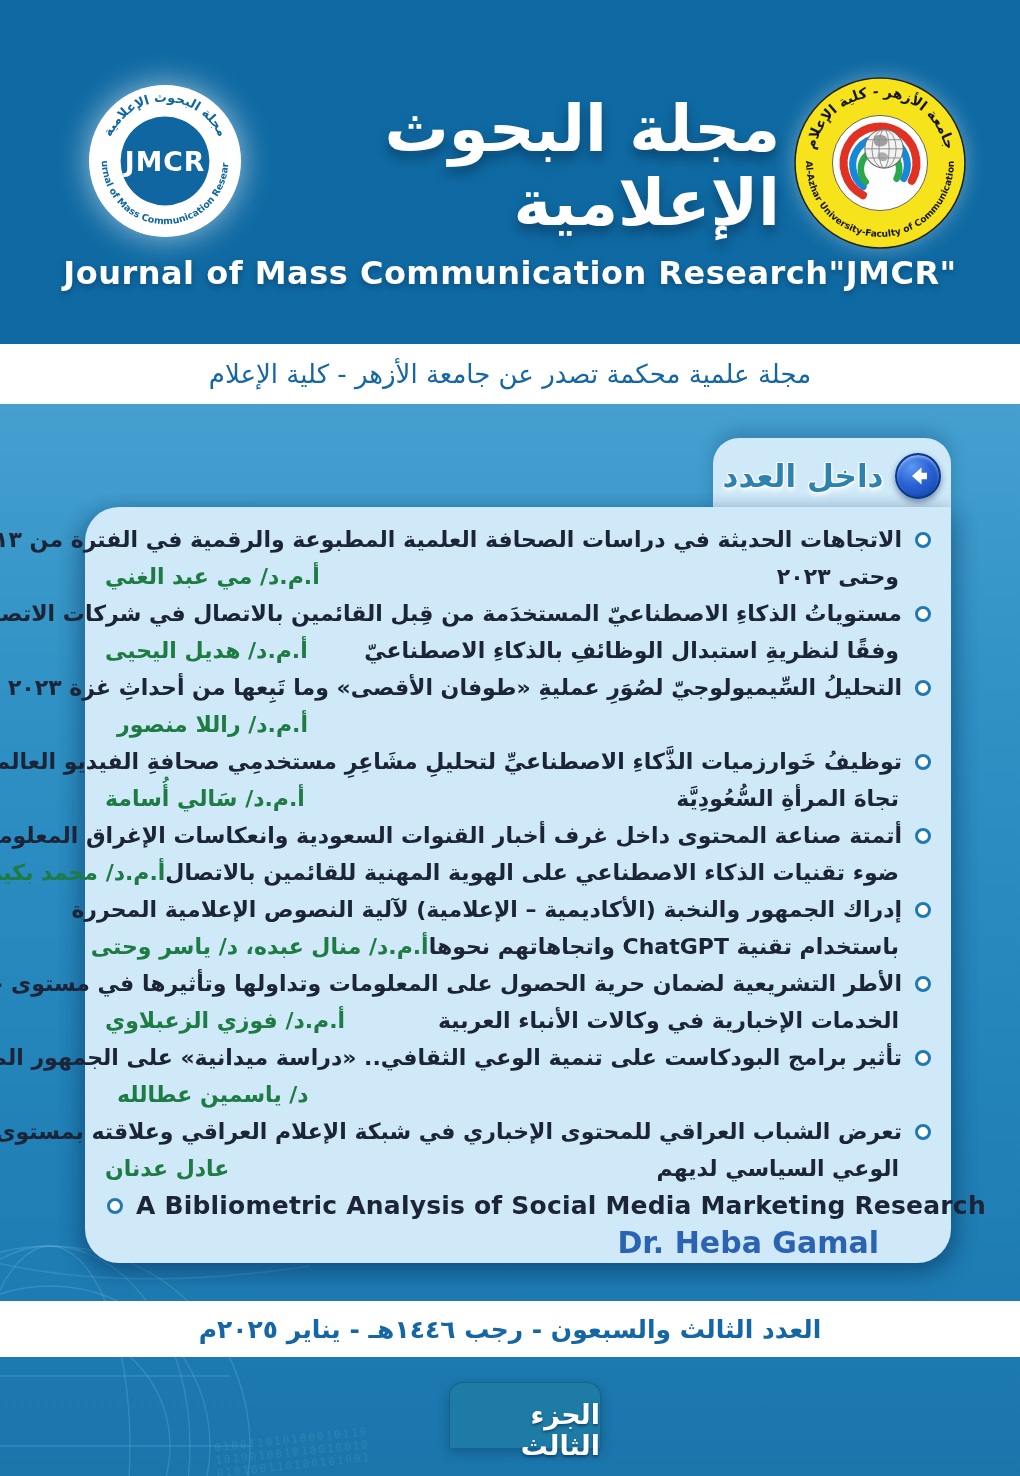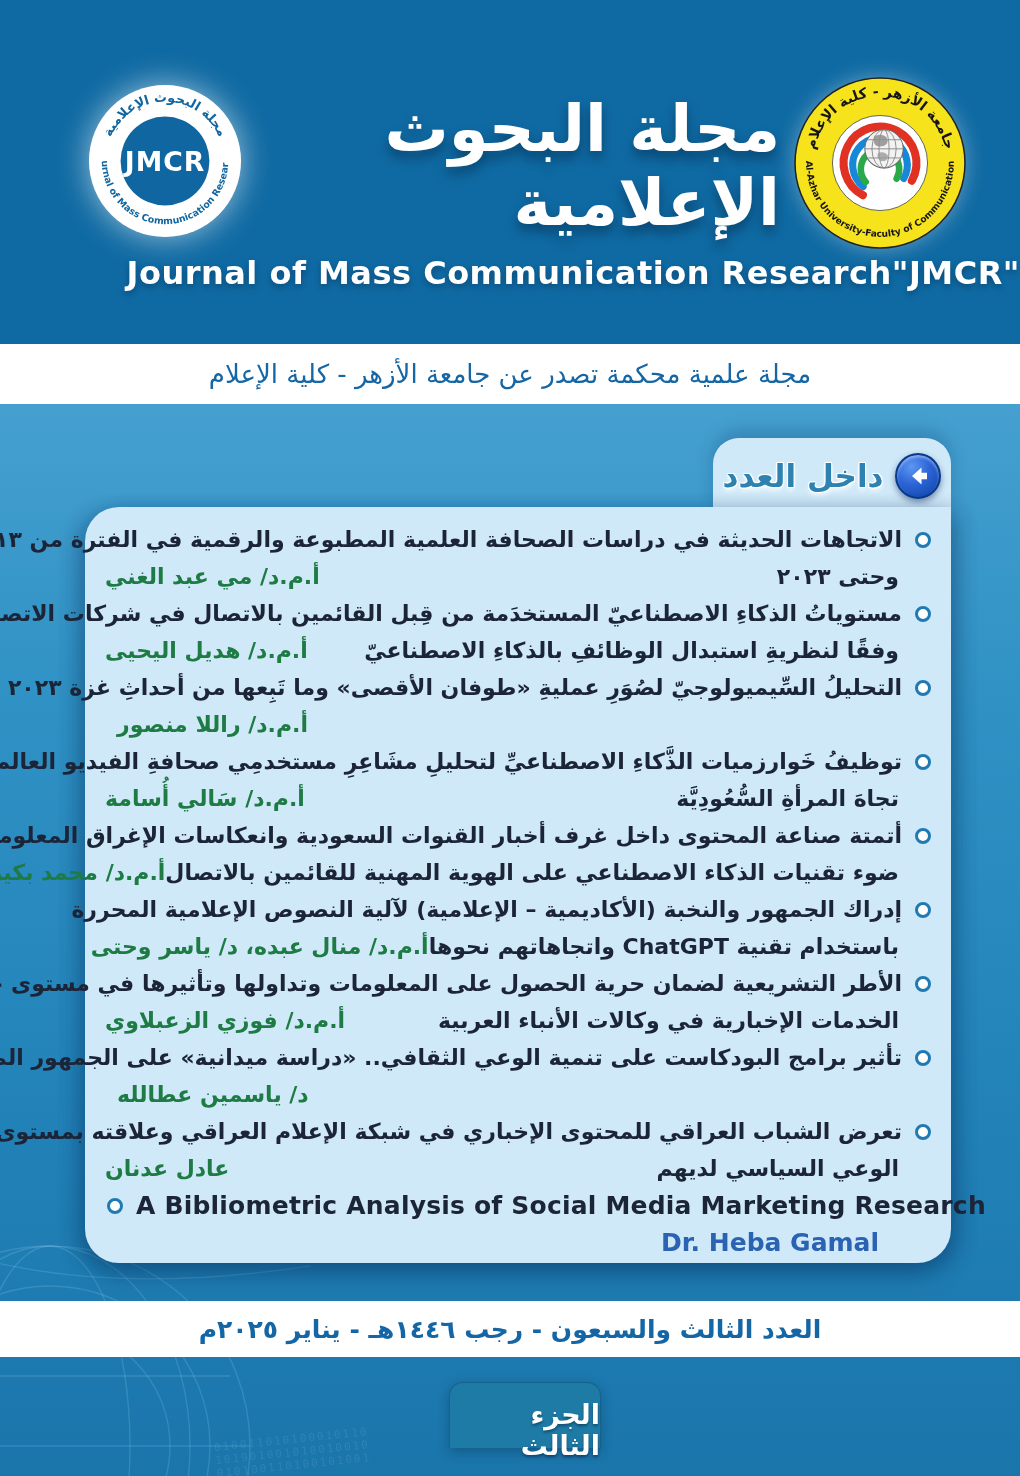--- a/index.html
+++ b/index.html
@@ -13,21 +13,21 @@
   body{background:#0b5e93;font-family:"DejaVu Sans",sans-serif;}
   .page{position:relative;width:1020px;height:1476px;margin:0 auto;overflow:hidden;background:var(--band_blue);}
 
   
   .band-top{position:absolute;left:0;top:0;width:1020px;height:344px;background:var(--band_blue);}
   .logo-jmcr{position:absolute;left:86px;top:82px;width:158px;height:158px;filter:drop-shadow(0 0 16px rgba(255,255,255,.6));}
   .logo-azhar{position:absolute;left:793px;top:76px;width:174px;height:174px;filter:drop-shadow(0 0 10px rgba(255,255,255,.35));}
   .title-ar{position:absolute;left:240px;right:240px;top:96px;height:140px;display:flex;align-items:center;justify-content:center;
             color:#fff;font-size:64px;font-weight:bold;direction:rtl;
             text-shadow:0 7px 12px rgba(0,20,45,.4);}
-  .title-en{position:absolute;left:0;right:0;top:254px;text-align:right;color:#fff;font-size:32px;font-weight:bold;letter-spacing:.5px;
+  .title-en{position:absolute;left:0;right:0;top:254px;text-align:center;color:#fff;font-size:32px;font-weight:bold;letter-spacing:.5px;
             text-shadow:0 3px 6px rgba(0,20,45,.35);}
 
   
   .band-white1{position:absolute;left:0;top:344px;width:1020px;height:60px;background:#fff;display:flex;align-items:center;justify-content:center;}
   .band-white1 span{color:var(--band_text);font-weight:normal;font-size:26px;direction:rtl;}
 
   
   .body-bg{position:absolute;left:0;top:404px;width:1020px;height:1072px;
            background:linear-gradient(180deg,var(--body_top) 0%,#2f91c4 28%,var(--body_mid) 62%,var(--body_bottom) 100%);}
   .decor-globe{position:absolute;left:-70px;bottom:-50px;opacity:.8;}
@@ -55,21 +55,21 @@
   .t-line{display:flex;align-items:center;height:37px;}
   .bullet{width:16px;height:16px;border:3px solid var(--bullet);border-radius:50%;background:#fff;flex:none;margin-left:13px;}
   .t-text{font-weight:bold;color:var(--title_text);font-size:22px;white-space:nowrap;}
   .t-line2{padding-right:32px;display:flex;justify-content:space-between;align-items:center;}
   .t-frag{font-weight:bold;color:var(--title_text);font-size:22px;white-space:nowrap;}
   .t-author{color:var(--author_green);font-weight:bold;font-size:22px;white-space:nowrap;}
   .author-left .t-line2{justify-content:flex-end;padding-left:12px;}
   .ltr{direction:ltr;}
   .ltr .bullet{margin:0 13px 0 2px;}
   .ltr .t-text{font-size:25px;letter-spacing:.2px;}
-  .ltr .t-author{font-size:25px;}
+  .ltr .t-author{font-size:30px;}
   .author-blue .t-author{color:var(--author_blue);}
   .author-right .t-line2{justify-content:flex-end;padding-right:52px;}
 
   
   .band-white2{position:absolute;left:0;top:1301px;width:1020px;height:56px;background:#fff;display:flex;align-items:center;justify-content:center;}
   .band-white2 span{color:var(--band_text);font-weight:bold;font-size:25px;direction:rtl;}
   .part-box{position:absolute;left:449px;top:1382px;width:152px;height:66px;background:var(--part_box);
             border-radius:14px 14px 0 0;border:1px solid rgba(0,30,60,.25);border-bottom:none;
             display:flex;justify-content:center;box-shadow:0 4px 12px rgba(5,30,60,.3);}
   .part-box span{color:#fff;font-weight:bold;font-size:27px;margin-top:16px;direction:rtl;

